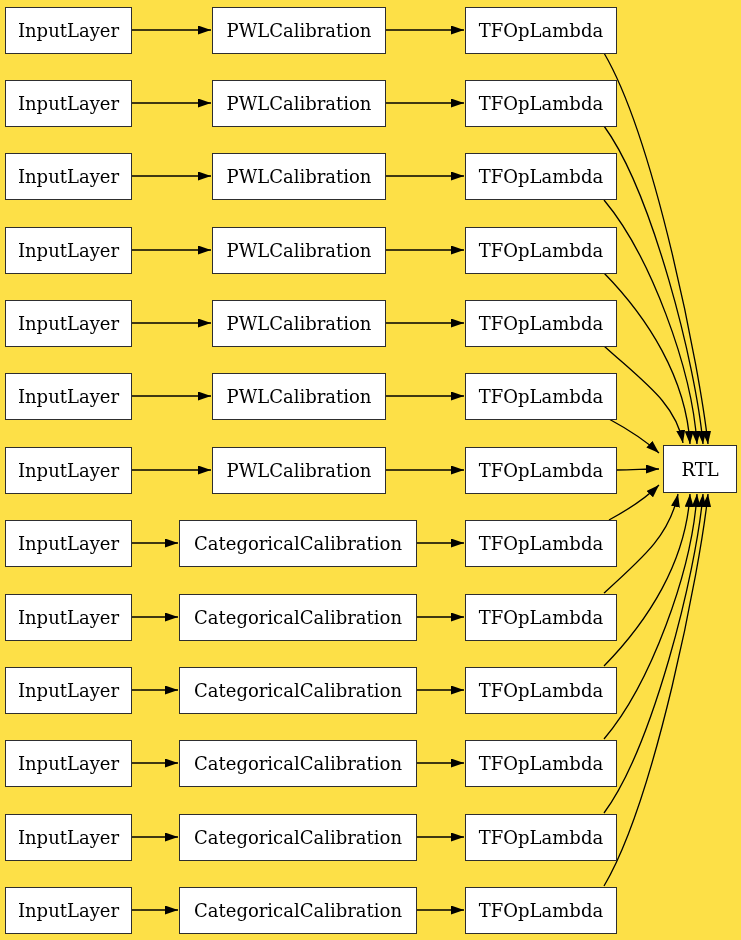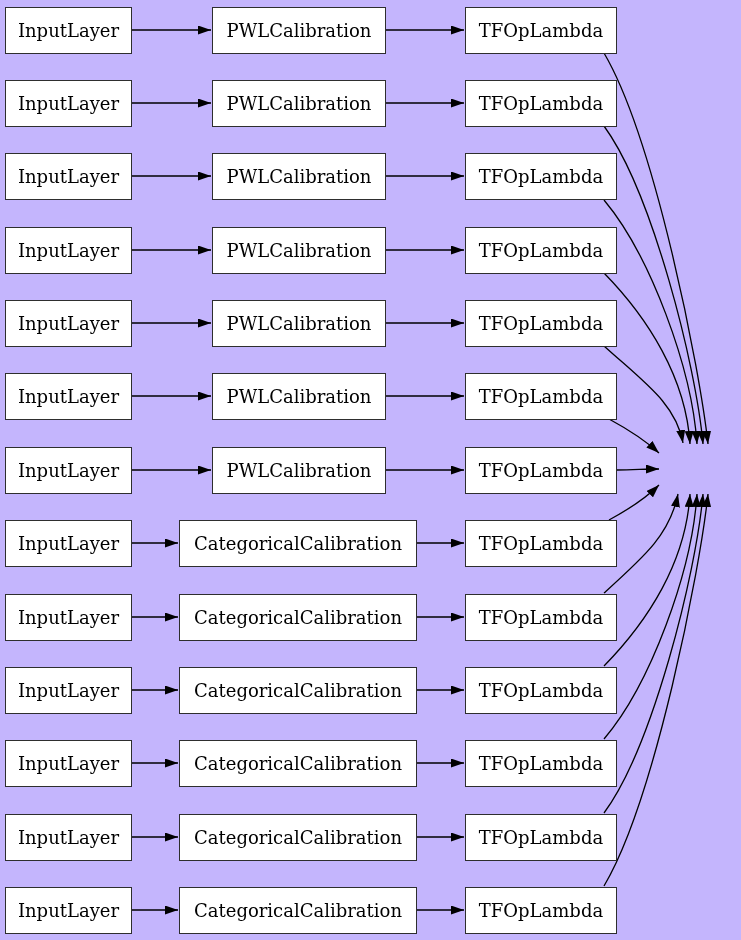--- a/index.html
+++ b/index.html
@@ -1,20 +1,20 @@
 <!DOCTYPE html>
 <html><head>
 <meta charset="utf-8">
 <style>
   html, body { margin: 0; padding: 0; background: #ffffff; }
   .canvas {
     position: relative;
     width: 741px;
     height: 940px;
-    background: #c4b5fd;
+    background: #fde047;
     overflow: hidden;
     font-family: "DejaVu Serif", serif;
   }
   .edges-layer {
     position: absolute;
     left: 0; top: 0;
     width: 741px; height: 940px;
   }
   .edges-layer path { fill: none; stroke: #000000; stroke-width: 1.3; }
   .node {
@@ -118,13 +118,14 @@
       <div class="node" style="left: 179px; top: 739.5px; width: 238px; height: 47px;">CategoricalCalibration</div>
       <div class="node" style="left: 465px; top: 739.5px; width: 152px; height: 47px;">TFOpLambda</div>
       <div class="node" style="left: 5px; top: 813.5px; width: 127px; height: 47px;">InputLayer</div>
       <div class="node" style="left: 179px; top: 813.5px; width: 238px; height: 47px;">CategoricalCalibration</div>
       <div class="node" style="left: 465px; top: 813.5px; width: 152px; height: 47px;">TFOpLambda</div>
       <div class="node" style="left: 5px; top: 886.5px; width: 127px; height: 47px;">InputLayer</div>
       <div class="node" style="left: 179px; top: 886.5px; width: 238px; height: 47px;">CategoricalCalibration</div>
       <div class="node" style="left: 465px; top: 886.5px; width: 152px; height: 47px;">TFOpLambda</div>
     </div>
 
+  <div class="node" style="left:663px; top:445px; width:74px; height:48px;">RTL</div>
 </div>
 
 </body></html>

